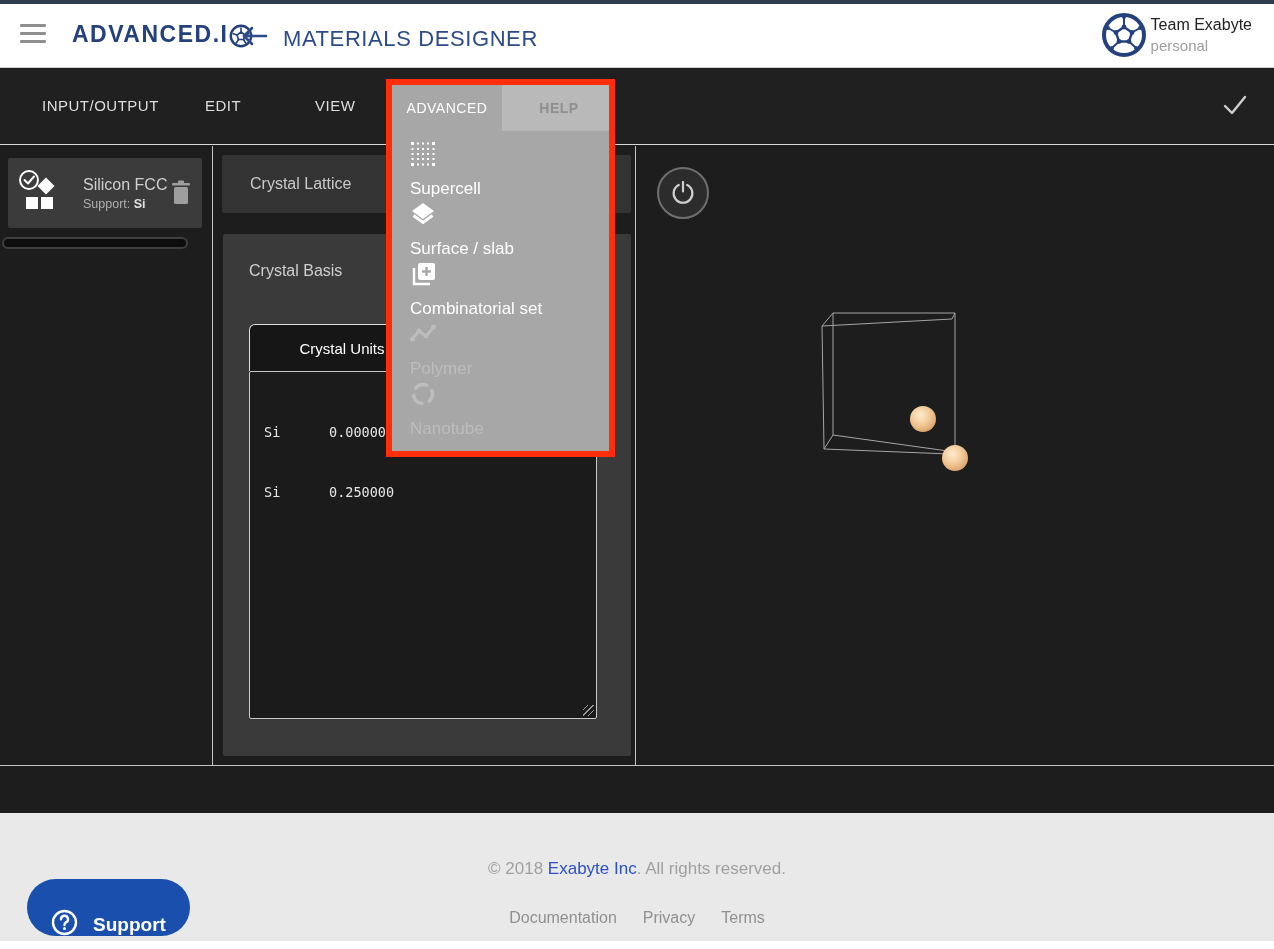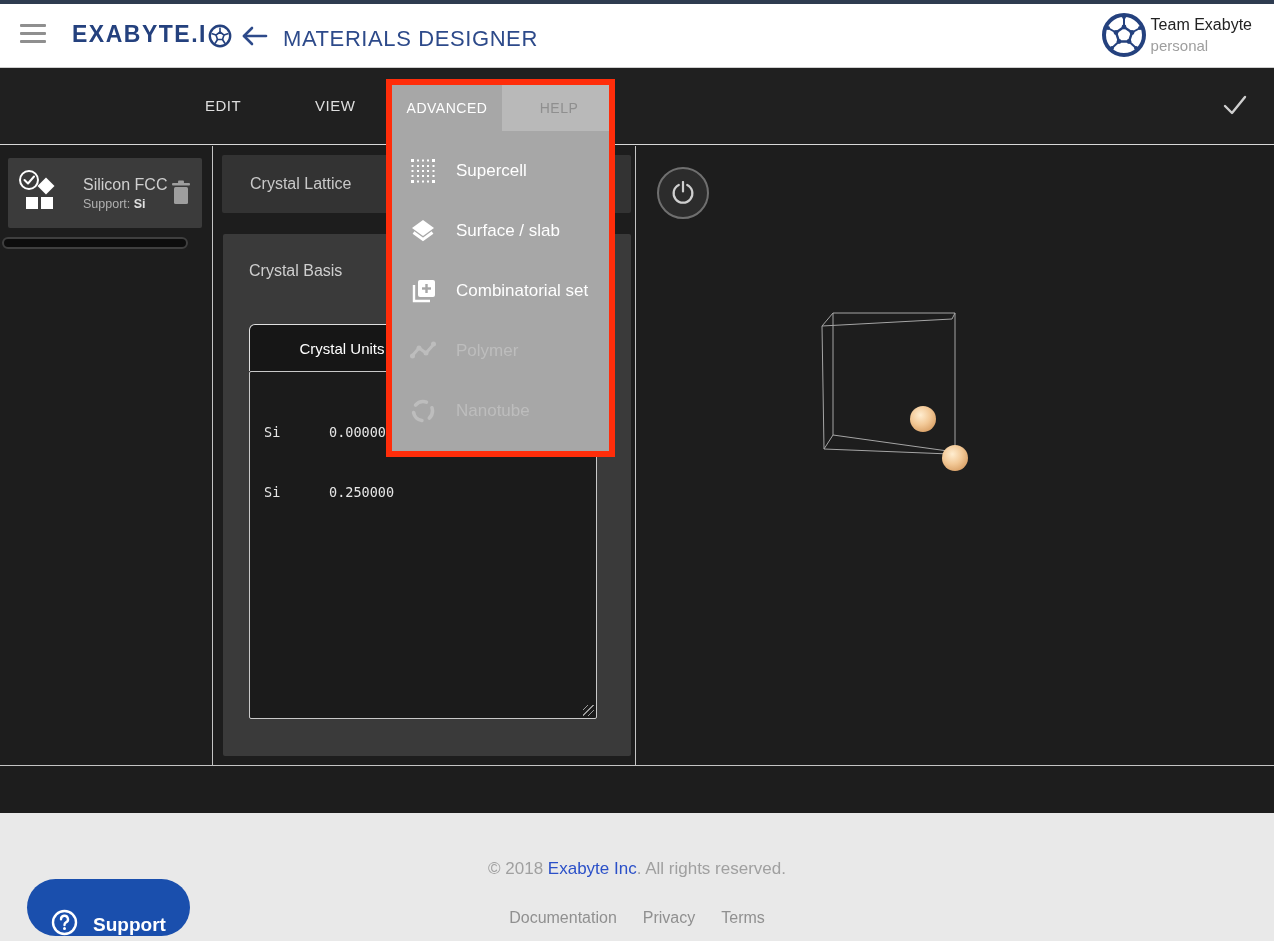--- a/index.html
+++ b/index.html
@@ -63,25 +63,25 @@
   .power-btn { position:absolute; left:20px; top:21px; width:52px; height:52px; border-radius:50%;
                border:2px solid #6f6f6f; background:#2c2c2c; display:flex; align-items:center; justify-content:center; cursor:pointer; }
   .viewer { position:absolute; left:160px; top:148px; cursor:grab; }
 
   
   .dropdown { position:absolute; left:386px; top:79px; width:229px; height:378px; background:#a7a7a7;
               border:6px solid #ff2d0a; z-index:50; }
   .dd-tabs { display:flex; height:46px; }
   .dd-tab-advanced { width:110px; background:#a7a7a7; color:#ffffff; font-size:14px; font-weight:500;
                      letter-spacing:0.5px; text-align:center; line-height:46px; cursor:pointer; }
-  .dd-tab-help { flex:1; background:#b9b9b9; color:#8f8f8f; font-size:14px; font-weight:400;
+  .dd-tab-help { flex:1; background:#b9b9b9; color:#8f8f8f; font-size:14px; font-weight:700;
                  letter-spacing:0.5px; text-align:center; line-height:46px; cursor:pointer;padding-left:7px; }
   .dd-list { margin-top:10px; }
-  .dd-item { height:60px; display:flex; align-items:center; padding-left:18px; gap:20px;
-             color:#ffffff; font-size:17px; cursor:pointer; }
+  .dd-item { height:60px; display:flex; padding-left:18px; gap:12px;
+             color:#ffffff; font-size:17px; cursor:pointer;flex-direction:column; }
   .dd-item.disabled { color:#bdbdbd; cursor:default; }
   .dd-icon { width:26px; height:26px; flex:0 0 26px; display:flex; align-items:center; justify-content:center; }
 
   
   .bottom-strip { position:absolute; top:767px; left:0; width:1274px; height:46px; background:#1d1d1d; }
   .footer { position:absolute; top:813px; left:0; width:1274px; height:128px; background:#e9e9e9; }
   .copyright { position:absolute; top:46px; width:100%; text-align:center; font-size:17px; color:#a0a0a0; }
   .copyright .company { color:#2b50c8; font-weight:500; cursor:pointer; }
   .footer-links { position:absolute; top:96px; width:100%; display:flex; justify-content:center; gap:26px; }
   .footer-links span { font-size:16px; color:#909090; cursor:pointer; }
@@ -95,21 +95,21 @@
 
 <div id="app">
 
   <div class="header">
     <div class="hamburger">
       <span></span>
         <span></span>
         <span></span>
     </div>
     <div class="logo">
-      <span class="logo-text">EXABYTE.I</span>
+      <span class="logo-text">ADVANCED.I</span>
       <svg class="logo-ball" width="24" height="24" viewBox="0 0 24 24">
         <circle cx="12" cy="12" r="10.2" fill="none" stroke="#24417e" stroke-width="2.4"></circle>
         <polygon points="12,8 16,11 14.5,15.5 9.5,15.5 8,11" fill="none" stroke="#24417e" stroke-width="1.6"></polygon>
         <line x1="12" y1="8" x2="12" y2="3.5" stroke="#24417e" stroke-width="1.6"></line>
         <line x1="16" y1="11" x2="20.5" y2="9.5" stroke="#24417e" stroke-width="1.6"></line>
         <line x1="8" y1="11" x2="3.5" y2="9.5" stroke="#24417e" stroke-width="1.6"></line>
         <line x1="14.5" y1="15.5" x2="17" y2="19.5" stroke="#24417e" stroke-width="1.6"></line>
         <line x1="9.5" y1="15.5" x2="7" y2="19.5" stroke="#24417e" stroke-width="1.6"></line>
       </svg>
     </div>
@@ -144,20 +144,21 @@
         </g>
       </svg>
       <div class="user-names">
         <span class="user-name">Team Exabyte</span>
         <span class="user-role">personal</span>
       </div>
     </div>
   </div>
 
   <div class="menubar">
+    <span class="menu-item mi-io">INPUT/OUTPUT</span>
     <span class="menu-item mi-edit">EDIT</span>
     <span class="menu-item mi-view">VIEW</span>
     <svg class="menu-check" width="26" height="22" viewBox="0 0 26 22">
       <polyline points="3,12 10,19 23,3" fill="none" stroke="#cfcfcf" stroke-width="2.4" stroke-linecap="round" stroke-linejoin="round"></polyline>
     </svg>
   </div>
 
   <div class="workspace">
 
     <div class="sidebar">

